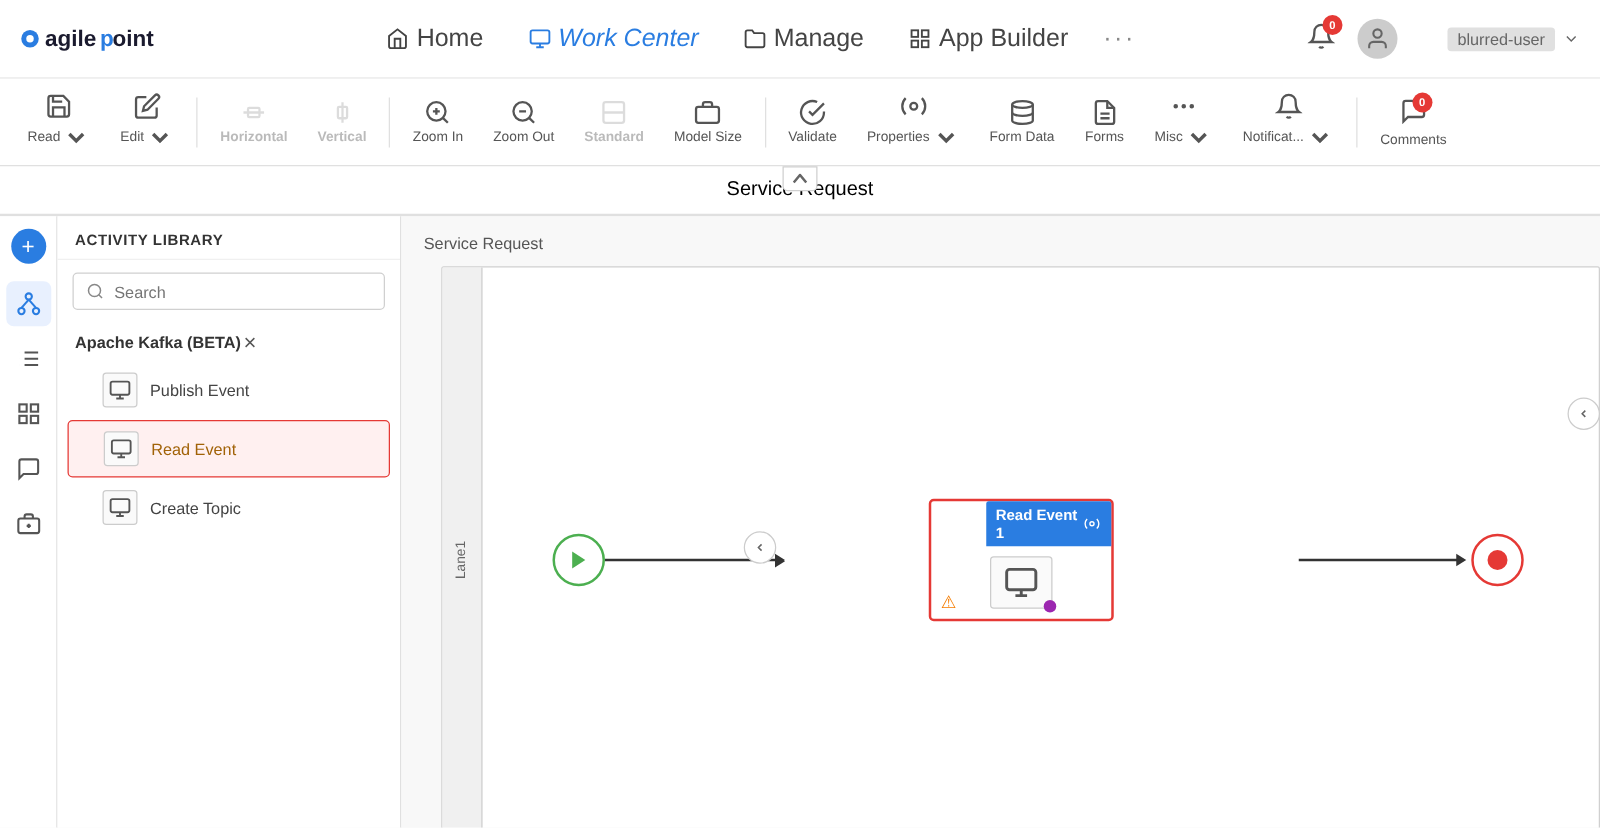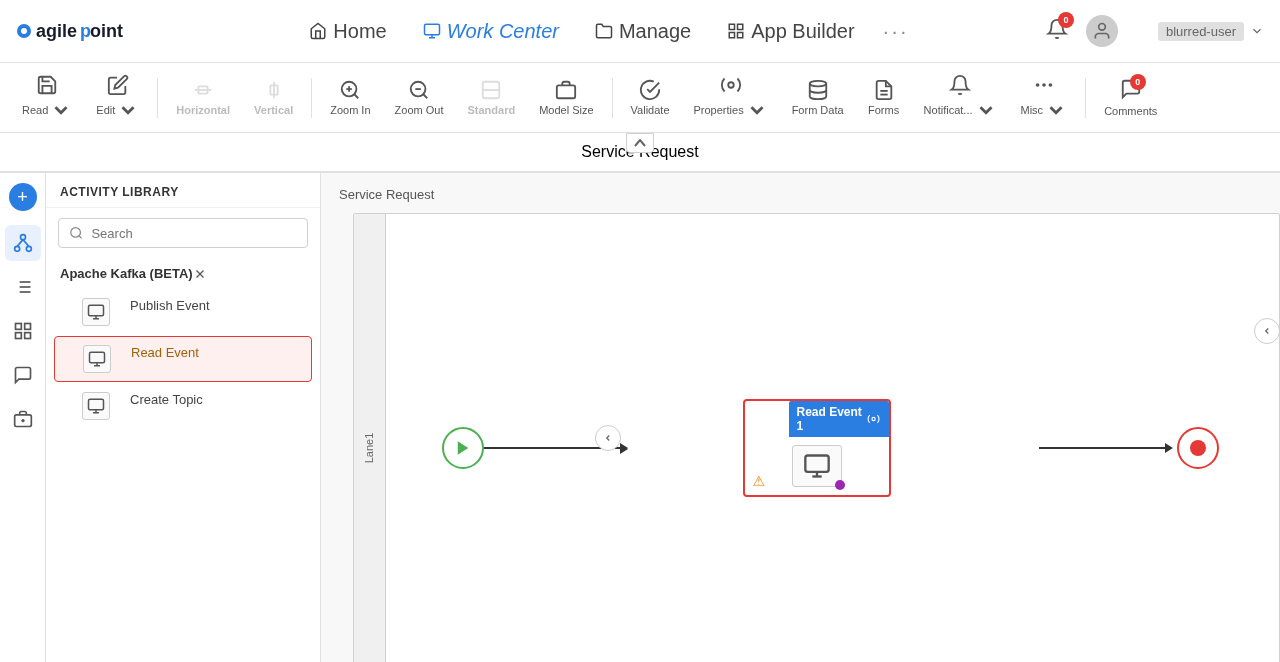--- a/index.html
+++ b/index.html
@@ -93,21 +93,21 @@
       border: 1px solid #d0d0d0; border-radius: 4px; padding: 6px 10px; gap: 8px;
     }
     .search-box input {
       border: none; outline: none; font-size: 13px; color: #444; width: 100%; background: transparent;
     }
     .category-header {
       display: flex; align-items: center; justify-content: flex-start;
       padding: 8px 14px; font-size: 13px; font-weight: 600; color: #333;
     }
     .activity-item {
-      display: flex; gap: 20px;
+      display: flex; align-items: center; gap: 10px;
       padding: 8px 18px 8px 28px; font-size: 13px; color: #444; cursor: pointer; border-radius: 4px;
       margin: 1px 8px;
     }
     .activity-item.selected {
       background: #fff0f0; border: 1px solid #e53935; color: #a16207;
     }
     .activity-item-icon {
       width: 28px; height: 28px; display: flex; align-items: center; justify-content: center;
       border: 1px solid #ccc; border-radius: 3px; flex-shrink: 0; background: #fafafa;
     }
@@ -377,38 +377,38 @@
       <svg width="22" height="22" viewBox="0 0 24 24" fill="none" stroke="#555" stroke-width="2">
           <path d="M14 2H6a2 2 0 00-2 2v16a2 2 0 002 2h12a2 2 0 002-2V8z"></path>
           <polyline points="14 2 14 8 20 8"></polyline>
           <line x1="16" y1="13" x2="8" y2="13"></line>
           <line x1="16" y1="17" x2="8" y2="17"></line>
         </svg>
       <span>Forms</span>
     </div>
     <div class="toolbar-btn">
       <svg width="22" height="22" viewBox="0 0 24 24" fill="none" stroke="#555" stroke-width="2">
-          <path d="M18 8A6 6 0 006 8c0 7-3 9-3 9h18s-3-2-3-9"></path>
-          <path d="M13.73 21a2 2 0 01-3.46 0"></path>
-        </svg>
-      <div class="toolbar-btn-label">
-        <span>Notificat...</span>
-        <svg width="10" height="10" viewBox="0 0 24 24" fill="none" stroke="#555" stroke-width="3">
-            <polyline points="6 9 12 15 18 9"></polyline>
-          </svg>
-      </div>
-    </div>
-    <div class="toolbar-btn">
-      <svg width="22" height="22" viewBox="0 0 24 24" fill="none" stroke="#555" stroke-width="2">
           <circle cx="12" cy="12" r="1"></circle>
           <circle cx="19" cy="12" r="1"></circle>
           <circle cx="5" cy="12" r="1"></circle>
         </svg>
       <div class="toolbar-btn-label">
         <span>Misc</span>
+        <svg width="10" height="10" viewBox="0 0 24 24" fill="none" stroke="#555" stroke-width="3">
+            <polyline points="6 9 12 15 18 9"></polyline>
+          </svg>
+      </div>
+    </div>
+    <div class="toolbar-btn">
+      <svg width="22" height="22" viewBox="0 0 24 24" fill="none" stroke="#555" stroke-width="2">
+          <path d="M18 8A6 6 0 006 8c0 7-3 9-3 9h18s-3-2-3-9"></path>
+          <path d="M13.73 21a2 2 0 01-3.46 0"></path>
+        </svg>
+      <div class="toolbar-btn-label">
+        <span>Notificat...</span>
         <svg width="10" height="10" viewBox="0 0 24 24" fill="none" stroke="#555" stroke-width="3">
             <polyline points="6 9 12 15 18 9"></polyline>
           </svg>
       </div>
     </div>
     <div class="toolbar-divider"></div>
     <div class="toolbar-btn comments-badge">
       <div style="position:relative">
         <svg width="22" height="22" viewBox="0 0 24 24" fill="none" stroke="#555" stroke-width="2">
             <path d="M21 15a2 2 0 01-2 2H7l-4 4V5a2 2 0 012-2h14a2 2 0 012 2z"></path>

